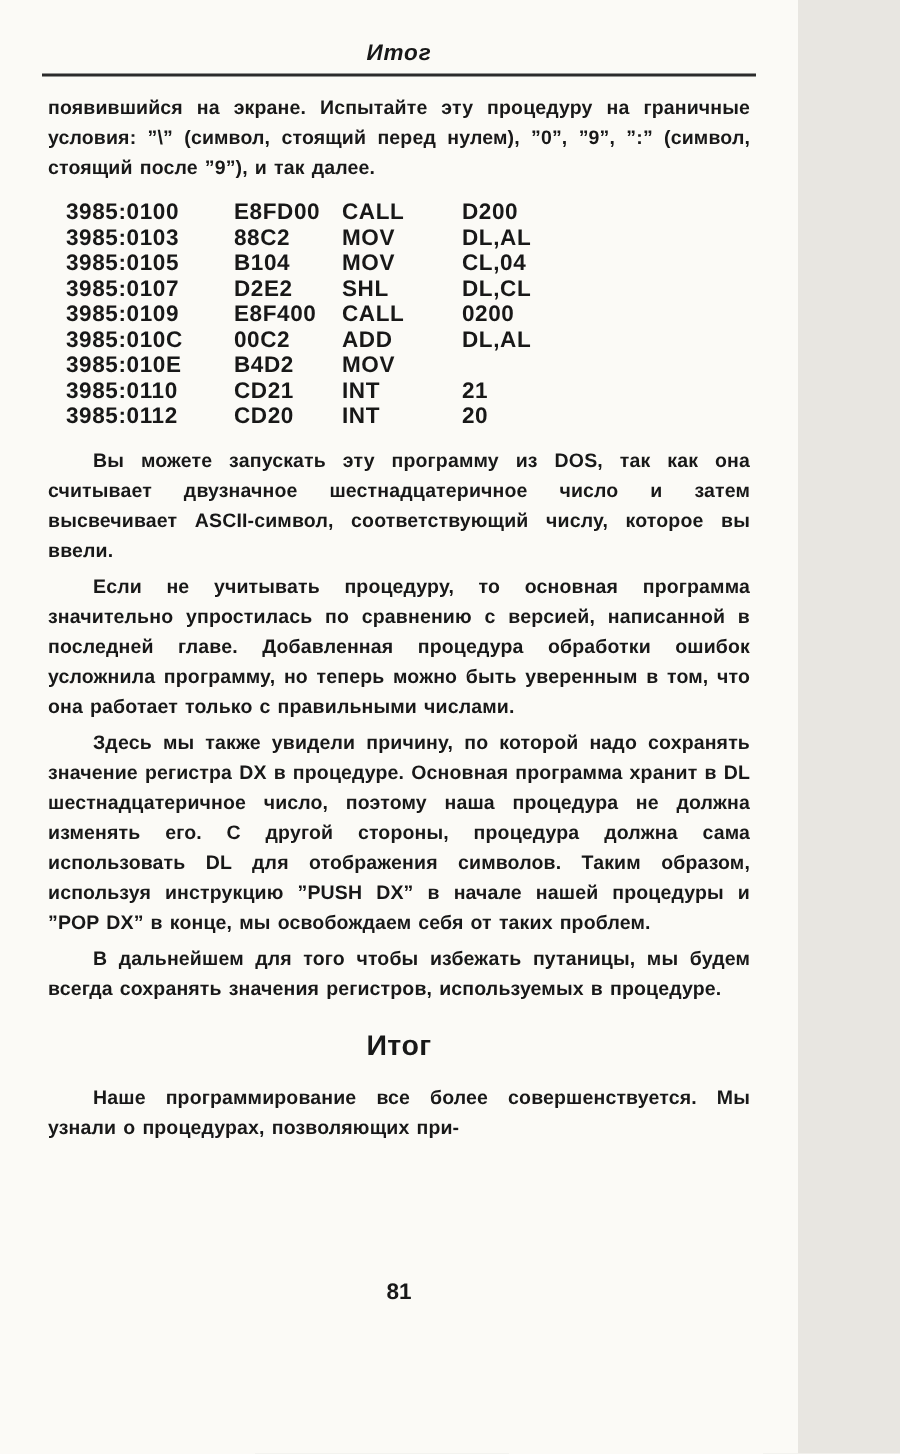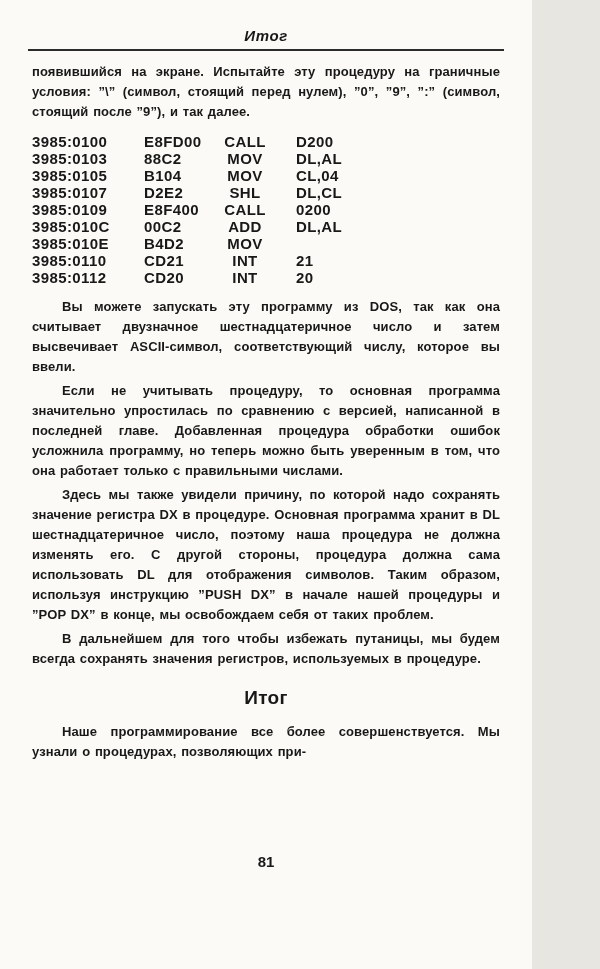--- a/index.html
+++ b/index.html
@@ -13,26 +13,26 @@
     padding-top:27px;text-align:center;font-style:italic;font-weight:bold;
     font-size:15px;letter-spacing:0.6px;
   }
   .head-rule{width:476px;margin:5px auto 0;border-bottom:2px solid #2b2b2b;height:0;}
   .content{width:476px;margin:11px auto 0;}
   p.body{
     margin:4px;text-align:justify;font-size:13px;line-height:20px;
     font-weight:bold;letter-spacing:0.1px;word-spacing:1px;
   }
   p.indent{text-indent:30px;}
-  .listing{margin:11px 4px;}
+  .listing{margin:11px 16px;}
   .lrow{
     display:grid;grid-template-columns:112px 72px 58px 1fr;
     font-size:15px;line-height:17px;font-weight:bold;letter-spacing:0.4px;
   }
-  .lrow .mnem{text-align:center;}
+  .lrow .mnem{text-align:left;}
   .lrow .oper{padding-left:22px;}
   .section-heading{
     margin:18px 0 13px;text-align:center;font-size:19px;font-weight:bold;
     letter-spacing:0.3px;
   }
   .page-number{
     position:absolute;left:0;right:0;top:853px;text-align:center;
     font-size:15px;font-weight:bold;
   }
 </style>

